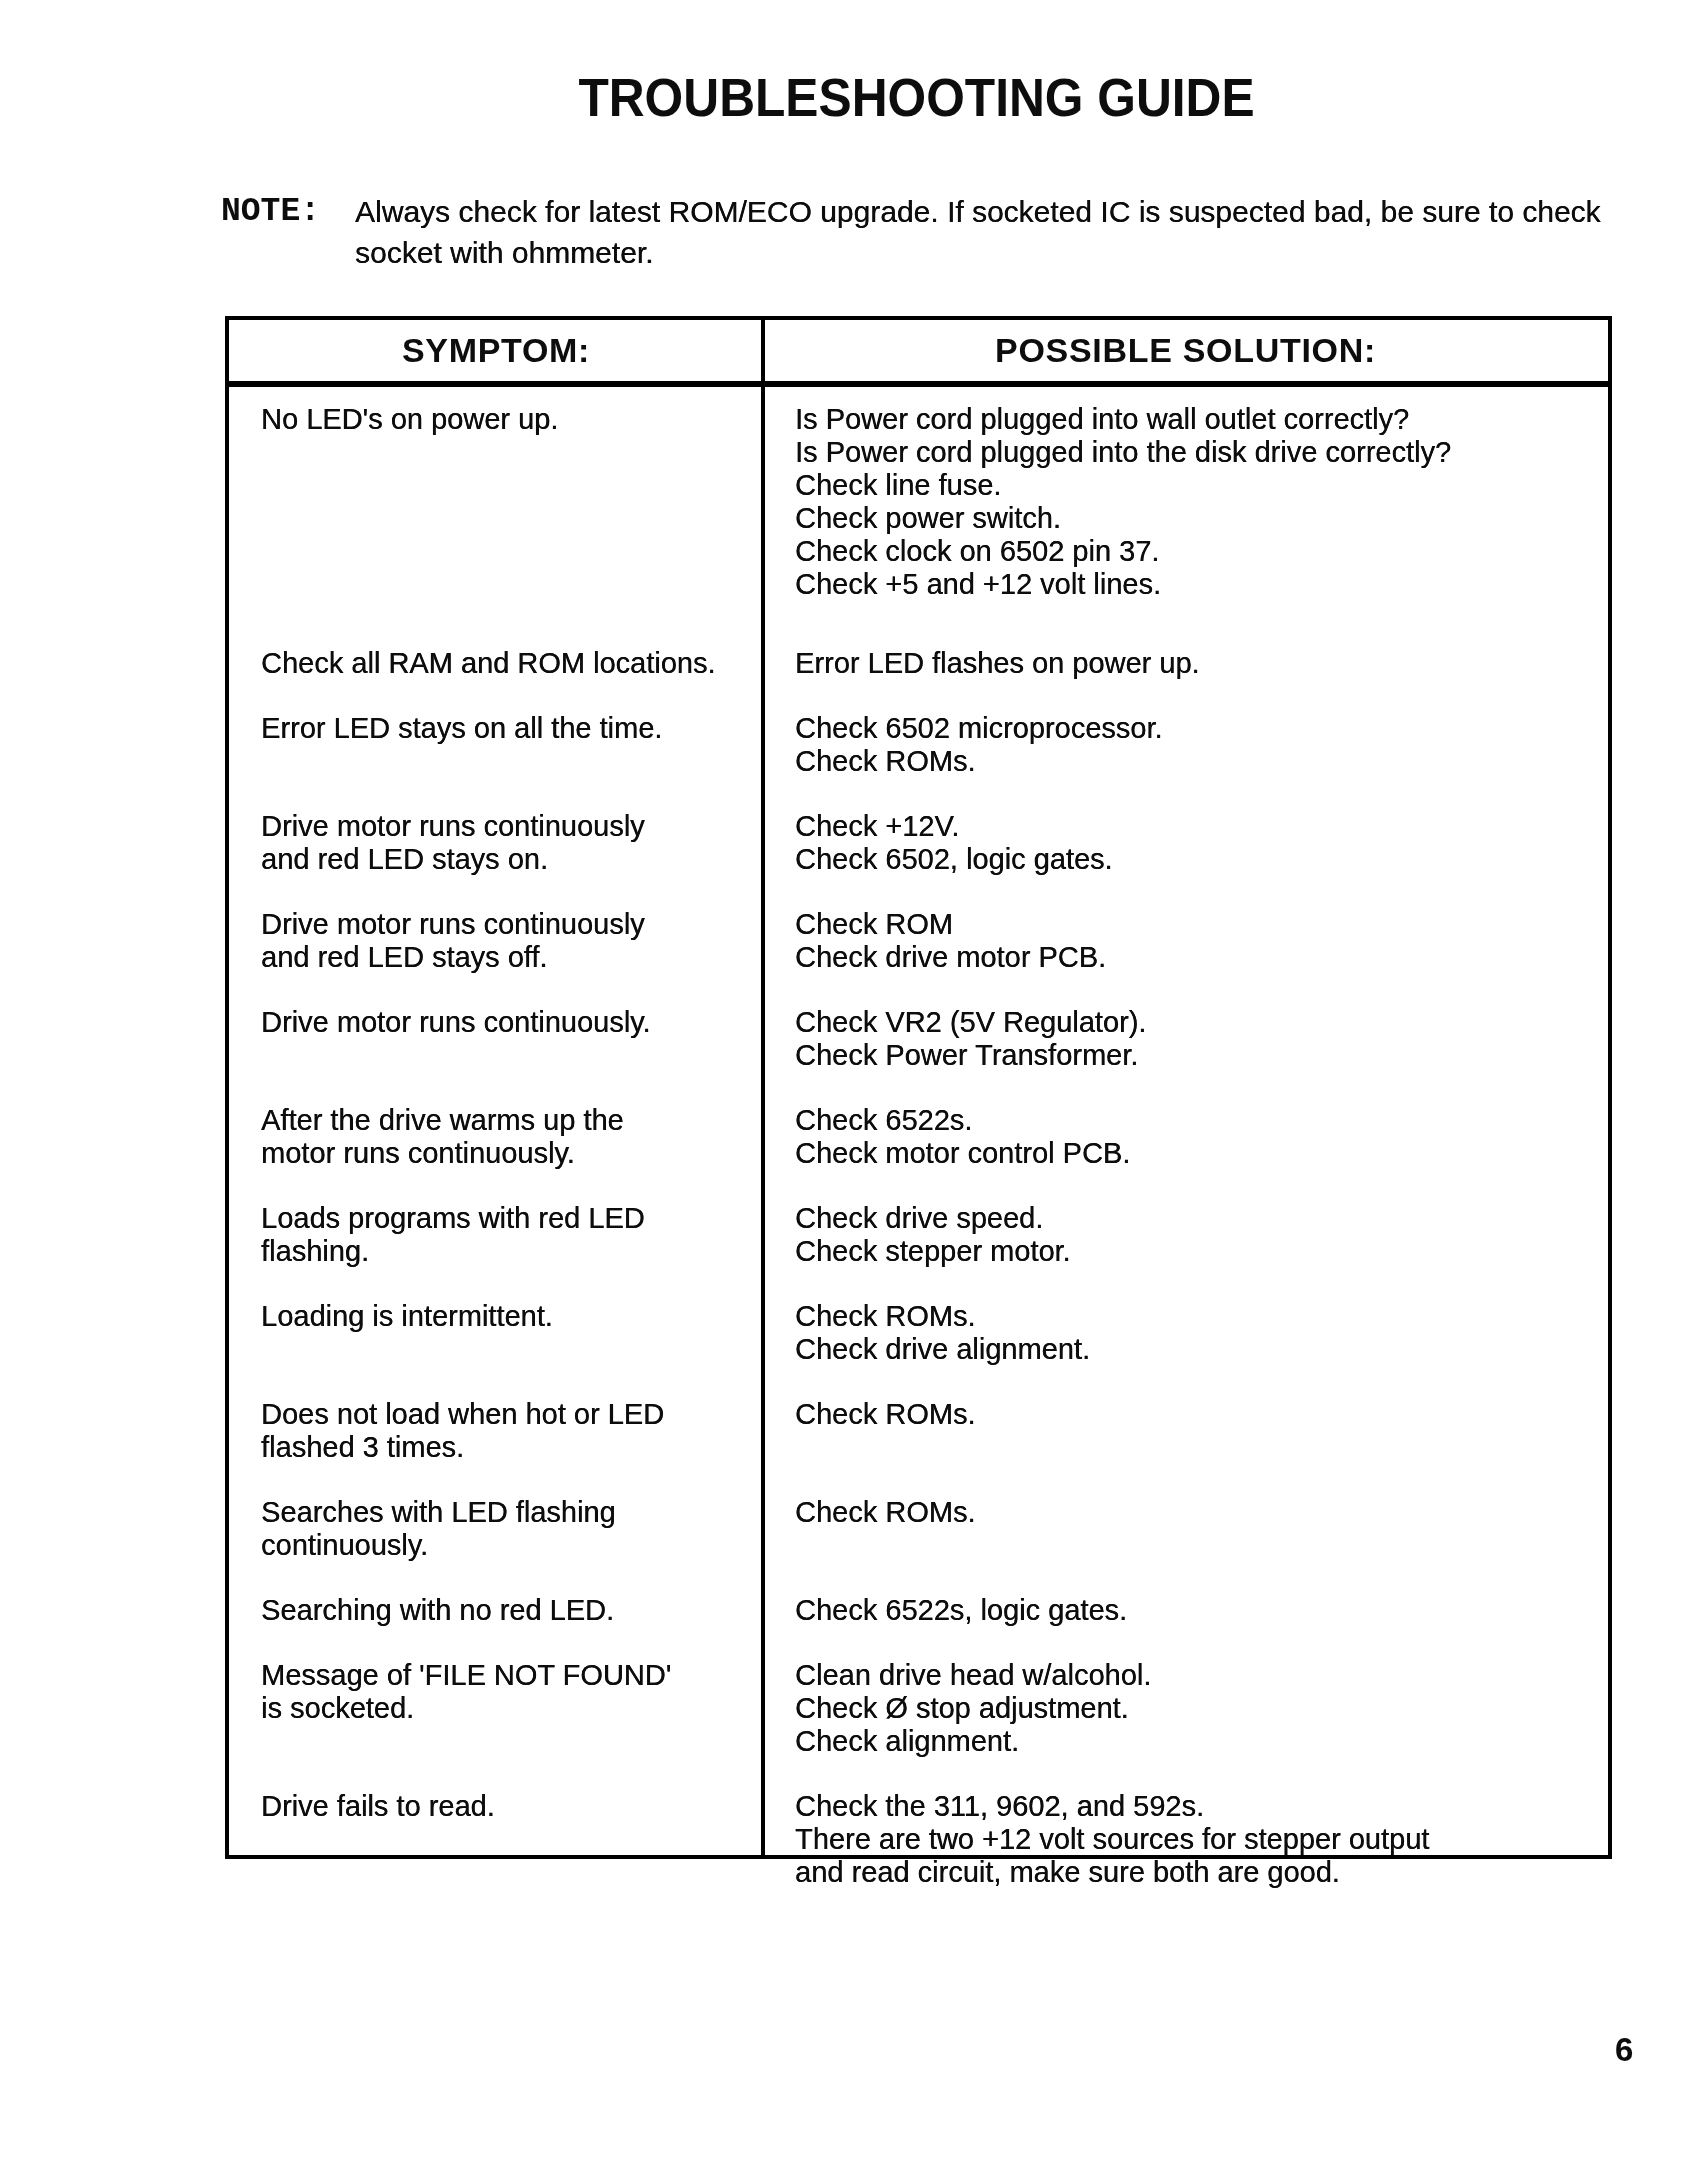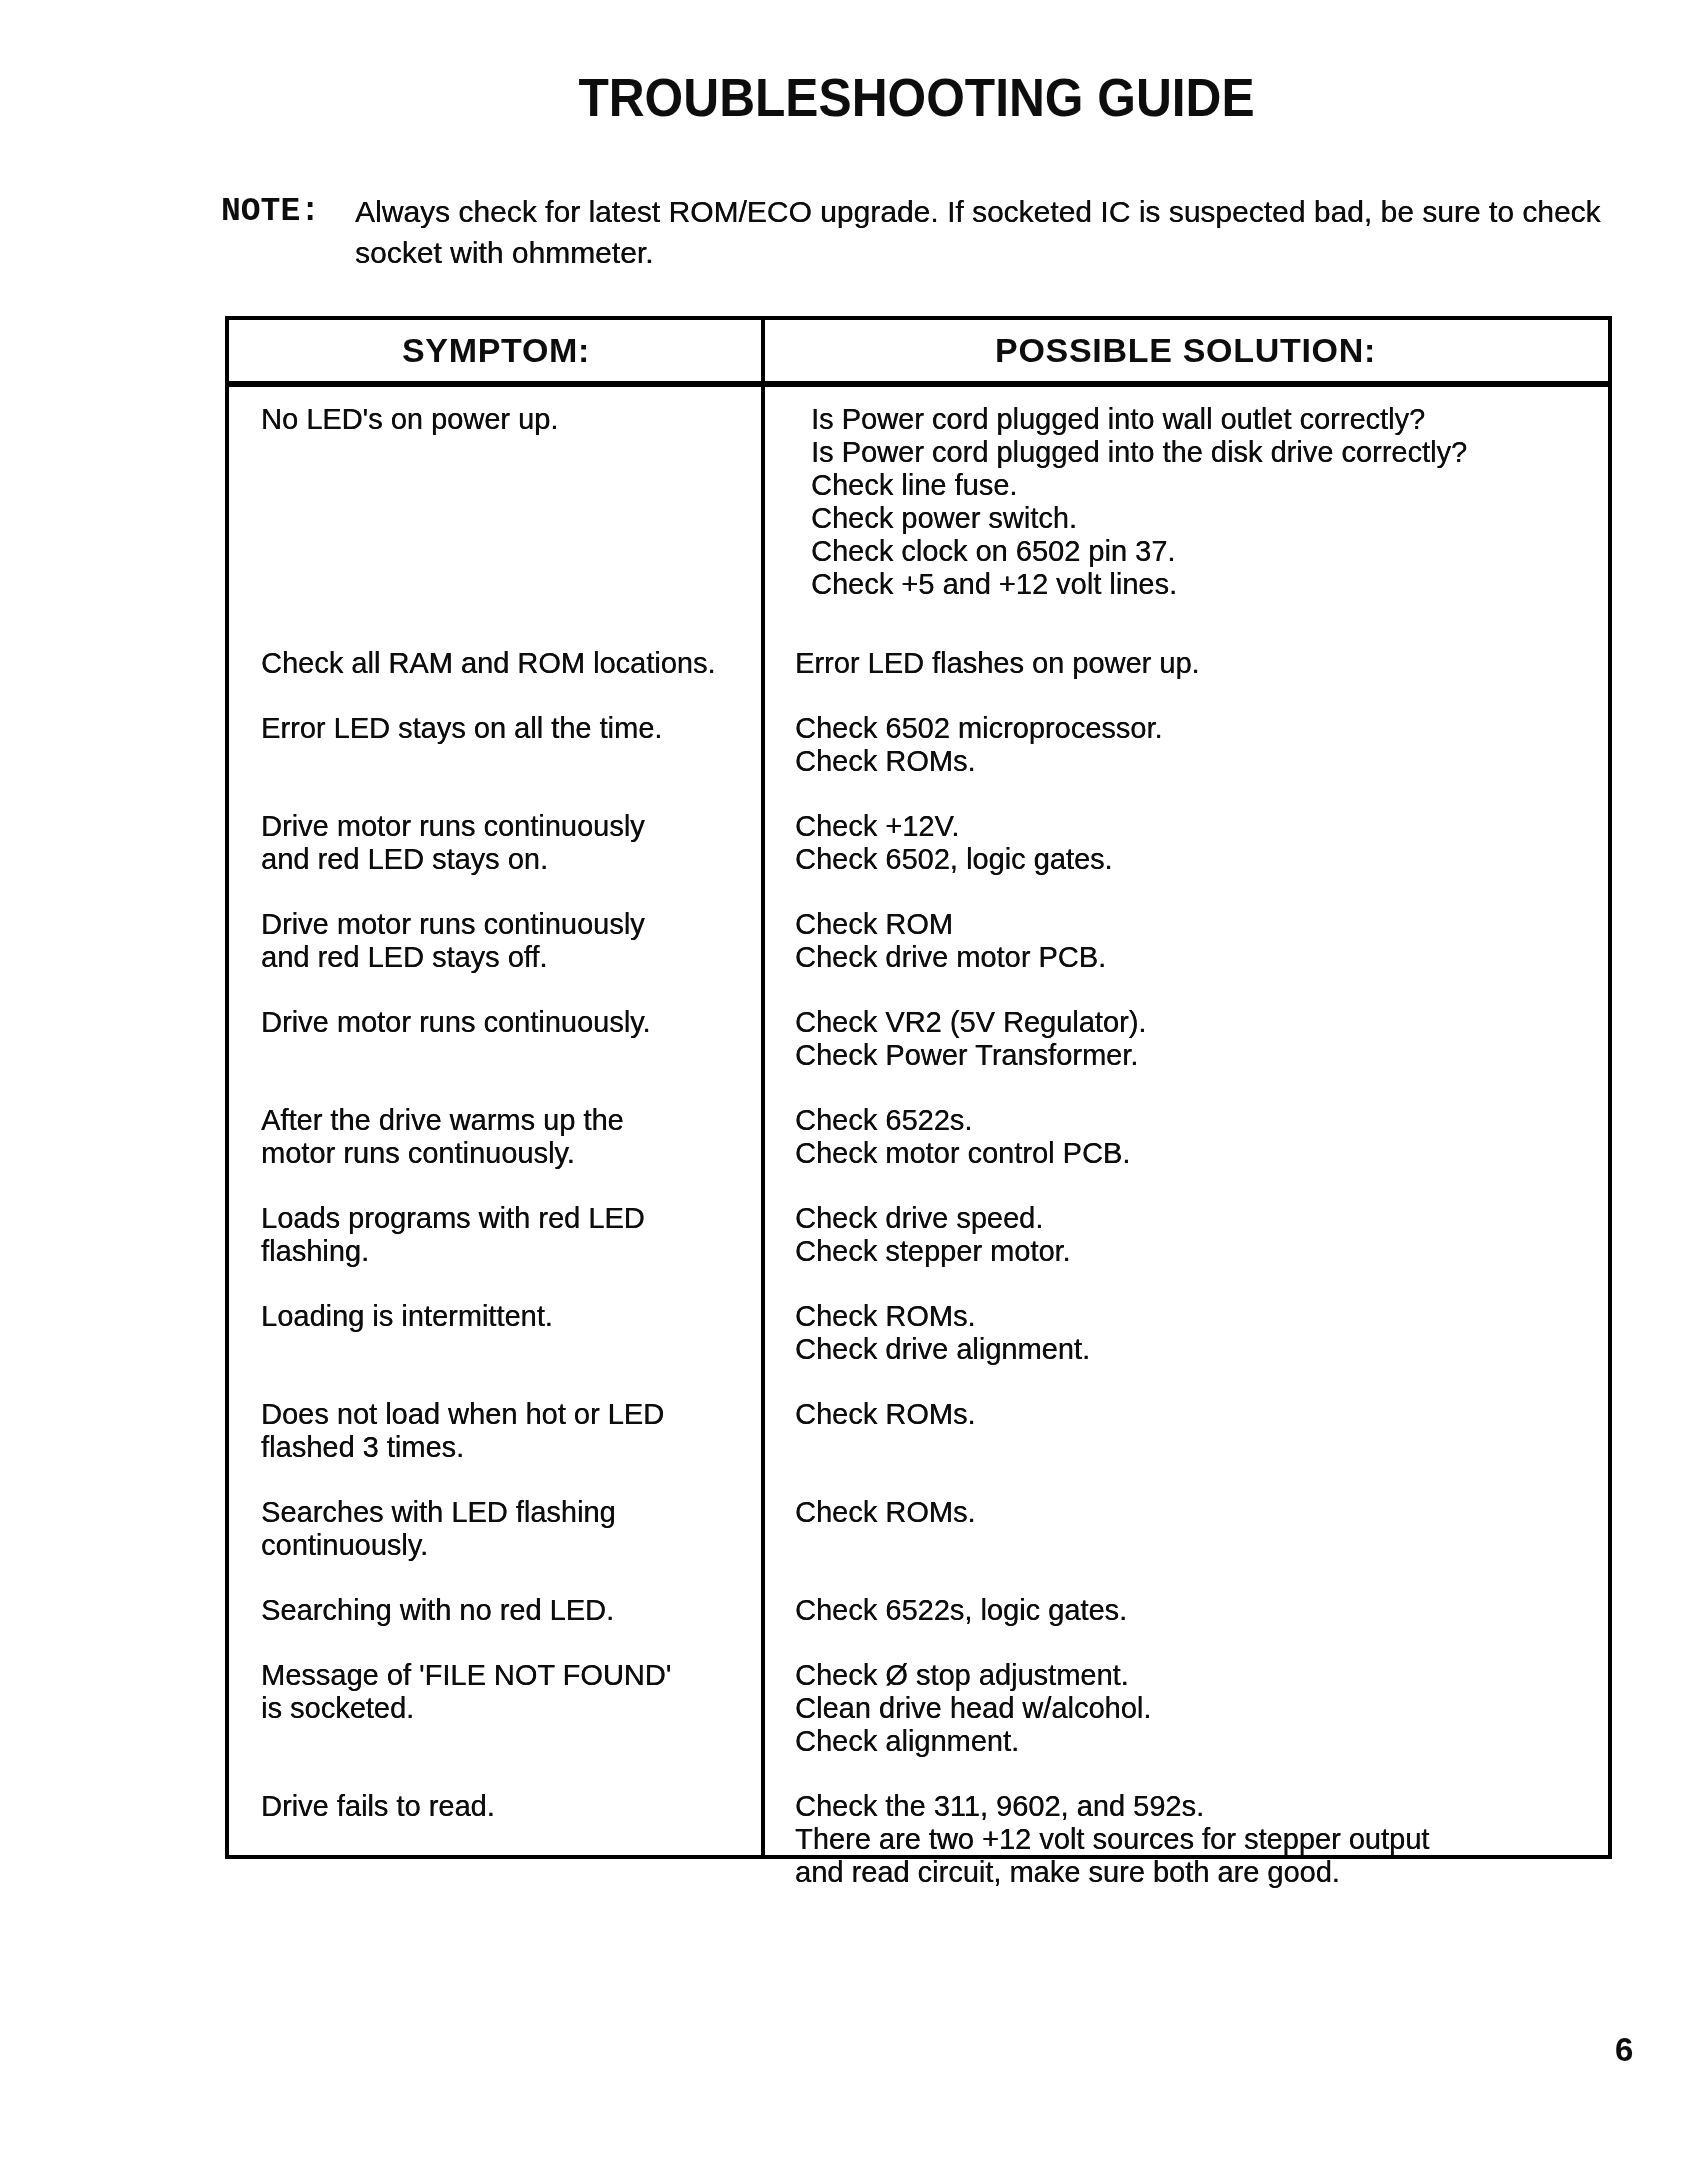--- a/index.html
+++ b/index.html
@@ -47,21 +47,21 @@
   }
   .th {
     text-align:center; font-weight:bold;
     font-size:34px; letter-spacing:0.7px;
   }
   .tbody { padding-top:16px; }
   .row {
     display:grid; grid-template-columns:534px 1fr;
     margin-bottom:32px;
   }
-  .row:first-child { margin-bottom:46px;gap:16px; }
+  .row:first-child { margin-bottom:46px; }
   .cell.symptom  { padding-left:32px; padding-right:24px; }
   .cell.solution { padding-left:32px; padding-right:16px; }
   .line {
     font-size:29px; line-height:33px;
     text-shadow:0.3px 0 currentColor;
     white-space:nowrap;
   }
   .page-number {
     position:absolute; left:1615px; top:2031px;
     font-size:33px; font-weight:bold;
@@ -202,22 +202,22 @@
           <div class="cell solution">
             <div class="line">Check 6522s, logic gates.</div>
           </div>
         </div>
         <div class="row">
           <div class="cell symptom">
             <div class="line">Message of 'FILE NOT FOUND'</div>
             <div class="line">is socketed.</div>
           </div>
           <div class="cell solution">
+            <div class="line">Clean drive head w/alcohol.</div>
             <div class="line">Check Ø stop adjustment.</div>
-            <div class="line">Clean drive head w/alcohol.</div>
             <div class="line">Check alignment.</div>
           </div>
         </div>
         <div class="row">
           <div class="cell symptom">
             <div class="line">Drive fails to read.</div>
           </div>
           <div class="cell solution">
             <div class="line">Check the 311, 9602, and 592s.</div>
             <div class="line">There are two +12 volt sources for stepper output</div>

